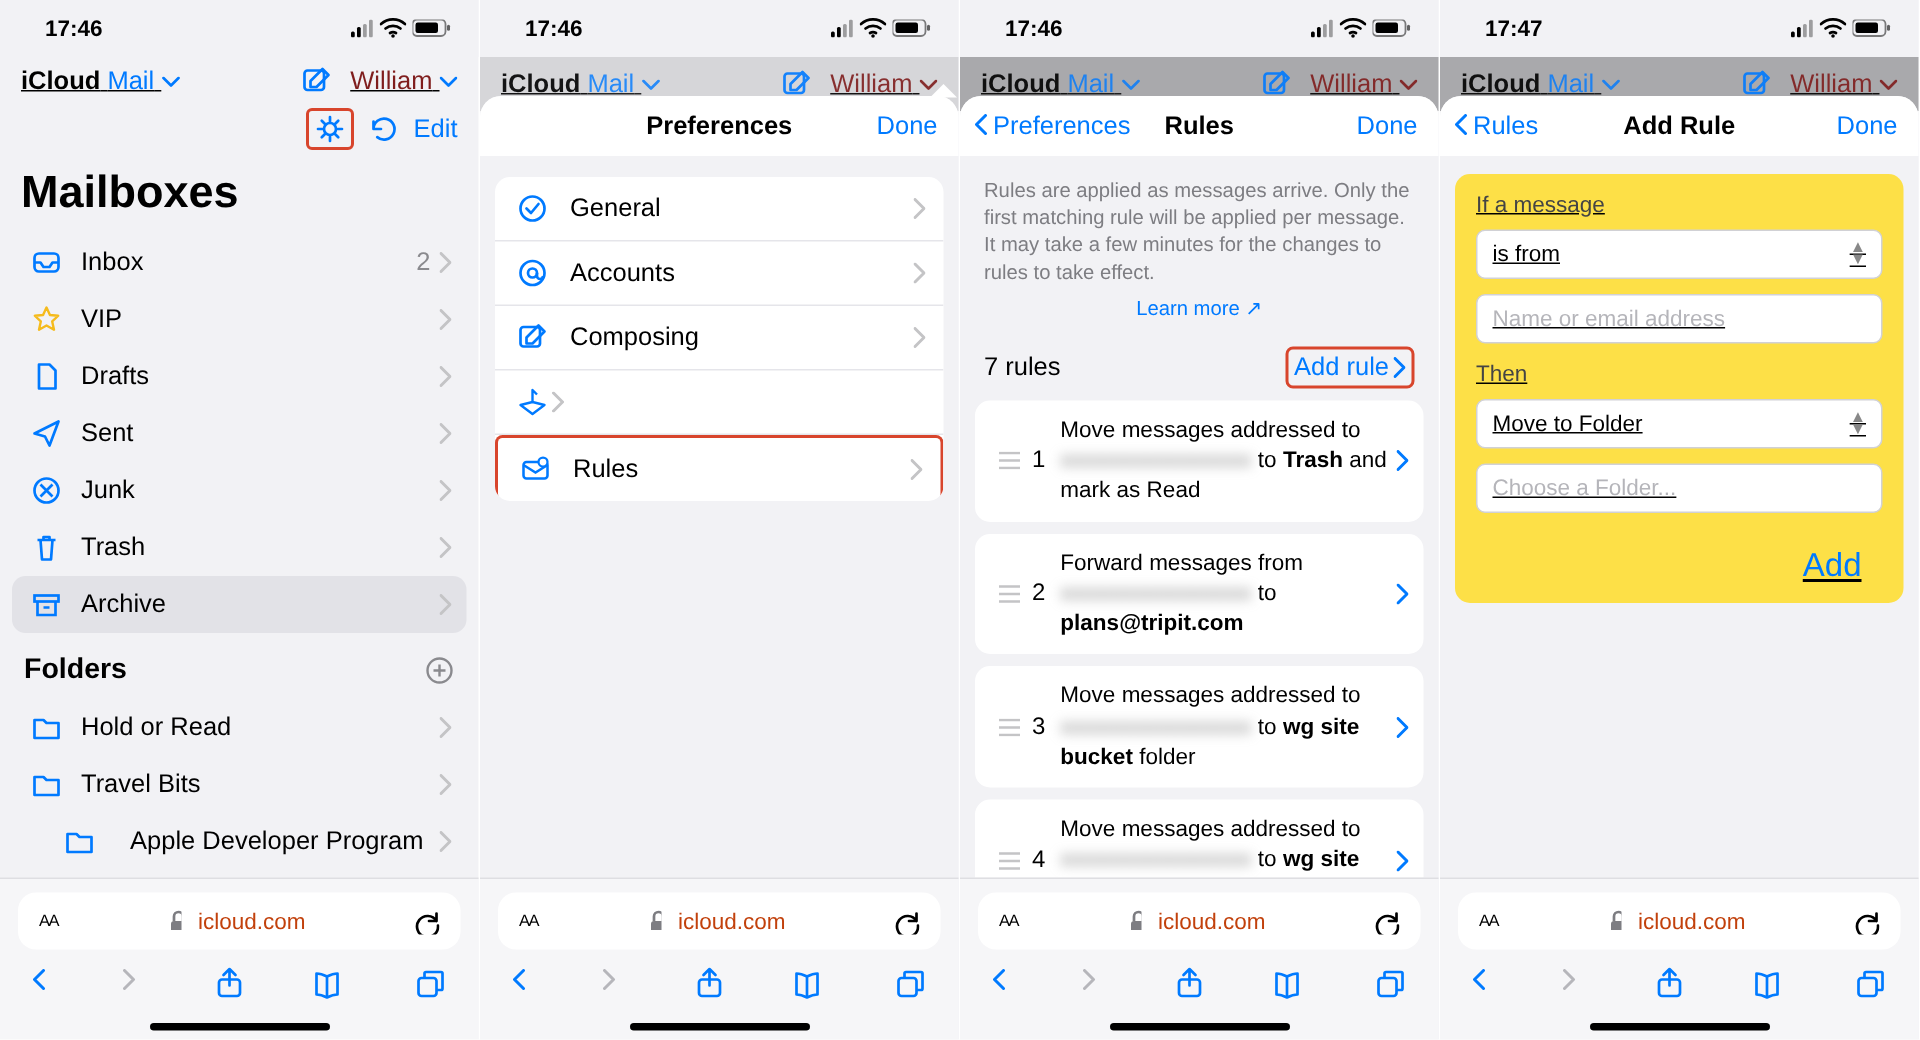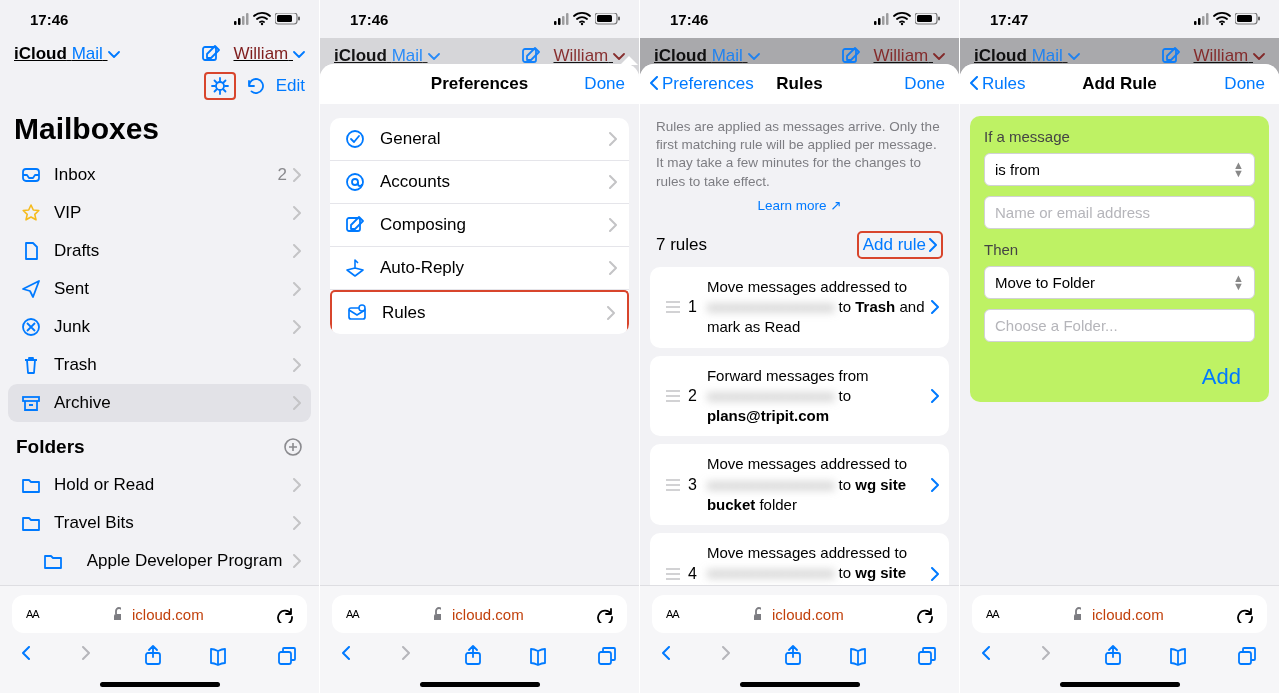--- a/index.html
+++ b/index.html
@@ -106,21 +106,21 @@
   .rules-head { display:flex; justify-content:space-between; align-items:center; padding: 14px 16px 8px 16px; font-size:17px;}
   .add-rule-box { border:2.5px solid #d8452c; border-radius:5px; padding: 2px 4px; display:flex; align-items:center; gap:3px; color:#007aff;}
   .rule-card { background:#fff; border-radius:10px; margin: 0 10px 8px 10px; display:flex; align-items:center; padding: 10px 10px 10px 8px;}
   .drag-handle { color:#c4c4c6; font-size:18px; padding: 0 8px;}
   .rule-num { font-size:16px; color:#000; padding-right:10px;}
   .rule-text { flex:1; font-size:15px; line-height:1.35;}
   .rule-text .bold { font-weight:600;}
   .rule-text .blur { filter: blur(4px); color:#888;}
   .rule-chev { color:#007aff;}
   
-  .form-card { background:#bef264; border-radius:10px; margin: 12px 10px 0 10px; padding: 12px 14px 12px 14px;}
+  .form-card { background:#fde047; border-radius:10px; margin: 12px 10px 0 10px; padding: 12px 14px 12px 14px; text-decoration: underline;}
   .form-label { font-size:15px; color:#444; margin-bottom:8px;}
   .select-box { border:1px solid #d1d1d5; border-radius:6px; padding:7px 10px; font-size:15px; display:flex; justify-content:space-between; align-items:center; margin-bottom:10px; background:#fff;}
   .select-box .updown { color:#888; font-size:11px; line-height:0.7;}
   .input-box { border:1px solid #d1d1d5; border-radius:6px; padding:7px 10px; font-size:15px; color:#b5b5ba; margin-bottom:12px; background:#fff;}
   .add-link { text-align:right; color:#007aff; font-size:22px; padding: 10px 14px 0 0;}
   
   .safari-bar {
     position:absolute;
     left:0; right:0; bottom:0;
     background:#f6f6f8;
@@ -583,21 +583,20 @@
               <use href="#i-chev-r"></use>
             </svg>
           </span>
       </div>
       <div class="pref-item">
         <span class="pref-icon">
             <svg width="20" height="20">
               <use href="#i-plane"></use>
             </svg>
           </span>
-        <span class="pref-label">Auto-Reply</span>
         <span class="chev">
             <svg width="8" height="14">
               <use href="#i-chev-r"></use>
             </svg>
           </span>
       </div>
       <div class="pref-item red-box">
         <span class="pref-icon">
             <svg width="20" height="20">
               <use href="#i-envelope-gear"></use>

